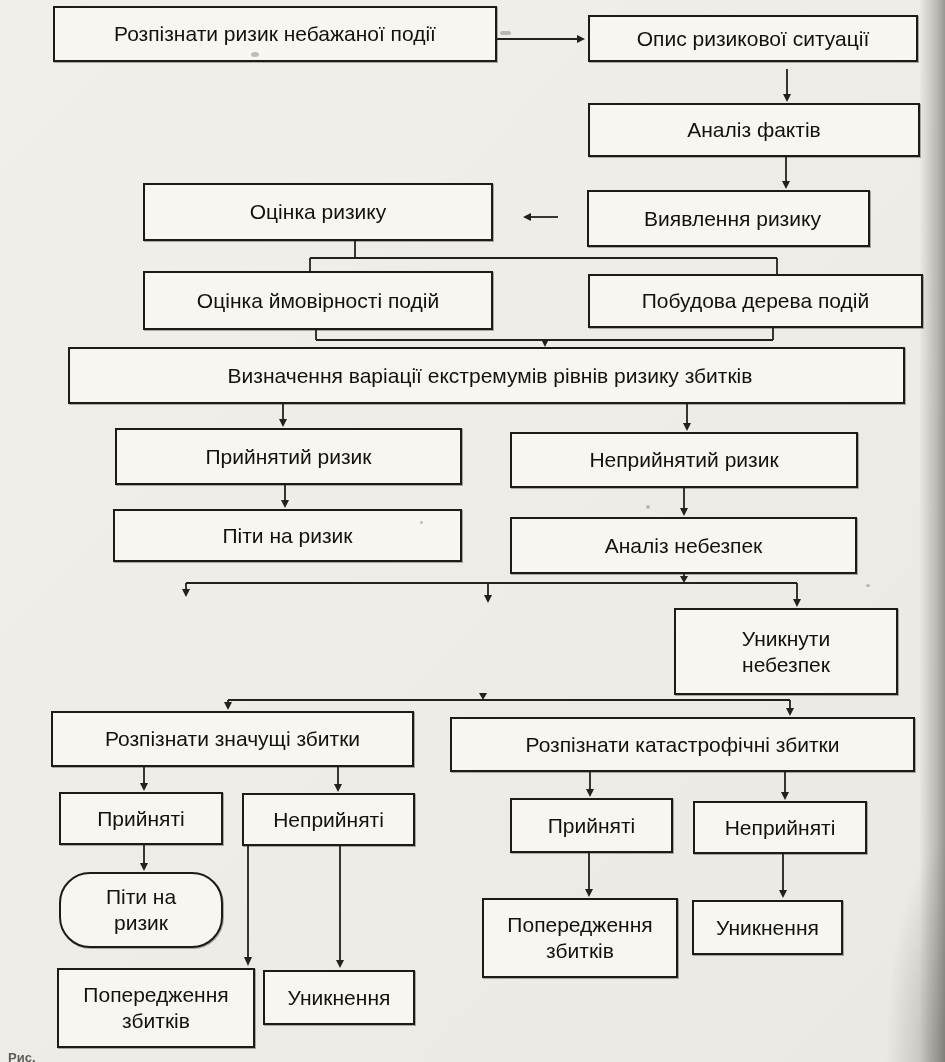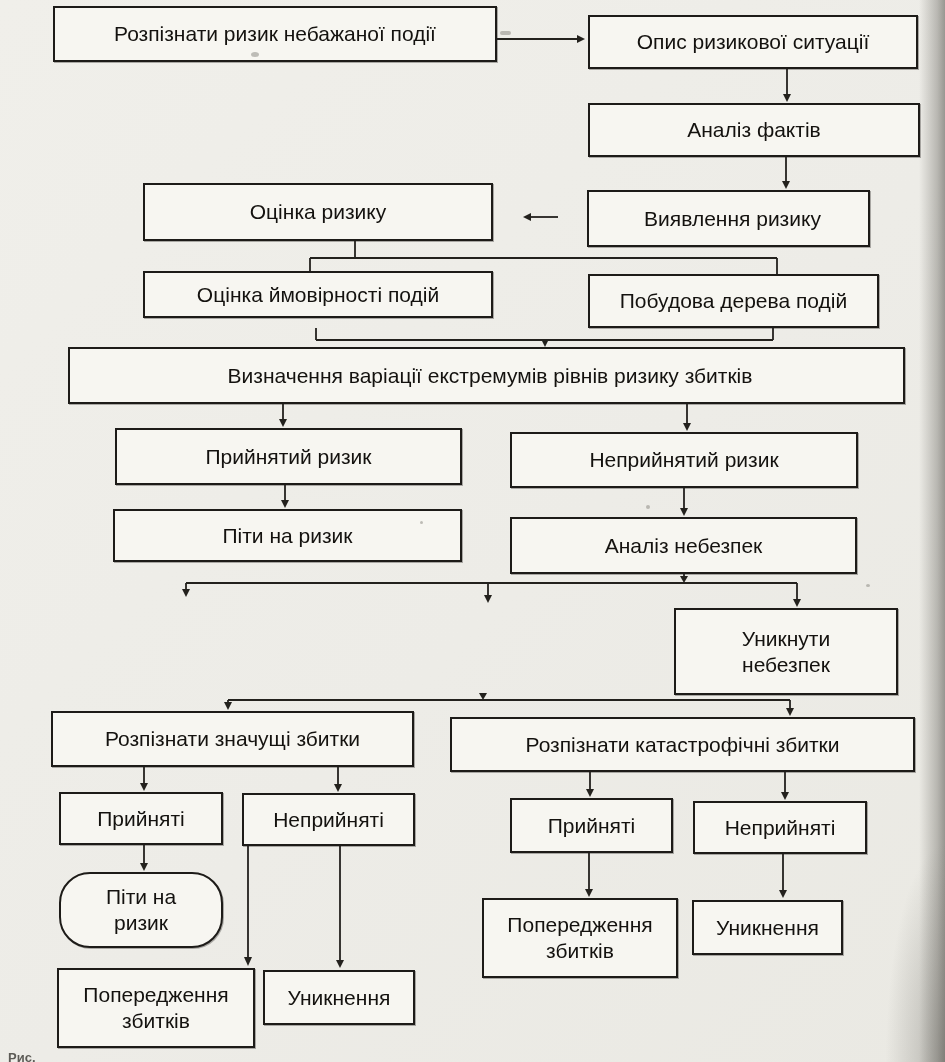--- a/index.html
+++ b/index.html
@@ -116,26 +116,26 @@
       <polygon points="336,960 344,960 340,968"></polygon>
 
     <line x1="589" y1="853" x2="589" y2="889"></line>
       <polygon points="585,889 593,889 589,897"></polygon>
 
     <line x1="783" y1="854" x2="783" y2="890"></line>
       <polygon points="779,890 787,890 783,898"></polygon>
   </svg>
 
   <div class="box" style="left:53px;top:6px;width:444px;height:56px;">Розпізнати ризик небажаної події</div>
-  <div class="box" style="left:588px;top:15px;width:330px;height:54px;">Опис ризикової ситуації</div>
+  <div class="box" style="left:588px;top:15px;width:330px;height:47px;">Опис ризикової ситуації</div>
   <div class="box" style="left:588px;top:103px;width:332px;height:54px;">Аналіз фактів</div>
   <div class="box" style="left:143px;top:183px;width:350px;height:58px;">Оцінка ризику</div>
   <div class="box" style="left:587px;top:190px;width:283px;height:57px;padding-left:8px;">Виявлення ризику</div>
-  <div class="box" style="left:143px;top:271px;width:350px;height:47px;">Оцінка ймовірності подій</div>
-  <div class="box" style="left:588px;top:274px;width:291px;height:54px;">Побудова дерева подій</div>
+  <div class="box" style="left:143px;top:271px;width:350px;height:59px;">Оцінка ймовірності подій</div>
+  <div class="box" style="left:588px;top:274px;width:335px;height:54px;">Побудова дерева подій</div>
   <div class="box" style="left:68px;top:347px;width:837px;height:57px;padding-left:7px;">Визначення варіації екстремумів рівнів ризику збитків</div>
   <div class="box" style="left:115px;top:428px;width:347px;height:57px;">Прийнятий ризик</div>
   <div class="box" style="left:510px;top:432px;width:348px;height:56px;">Неприйнятий ризик</div>
   <div class="box" style="left:113px;top:509px;width:349px;height:53px;">Піти на ризик</div>
   <div class="box" style="left:510px;top:517px;width:347px;height:57px;">Аналіз небезпек</div>
   <div class="box" style="left:674px;top:608px;width:224px;height:87px;">Уникнути
 небезпек</div>
   <div class="box" style="left:51px;top:711px;width:363px;height:56px;">Розпізнати значущі збитки</div>
   <div class="box" style="left:450px;top:717px;width:465px;height:55px;">Розпізнати катастрофічні збитки</div>
   <div class="box" style="left:59px;top:792px;width:164px;height:53px;">Прийняті</div>

